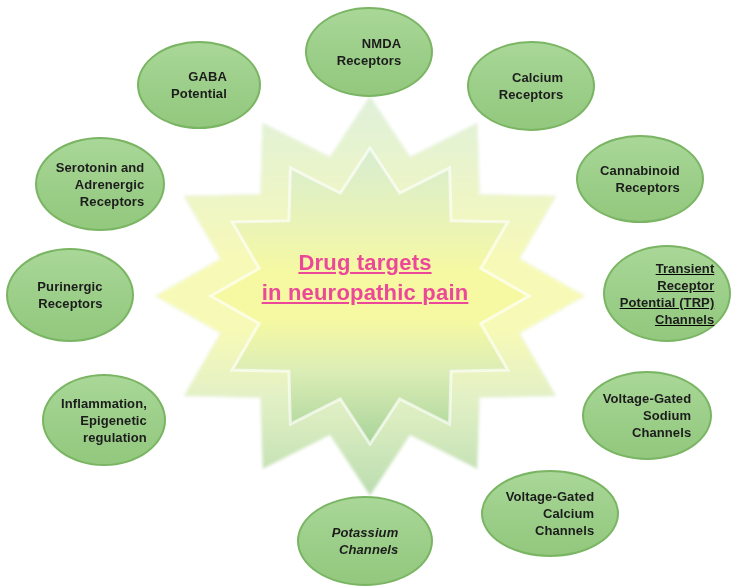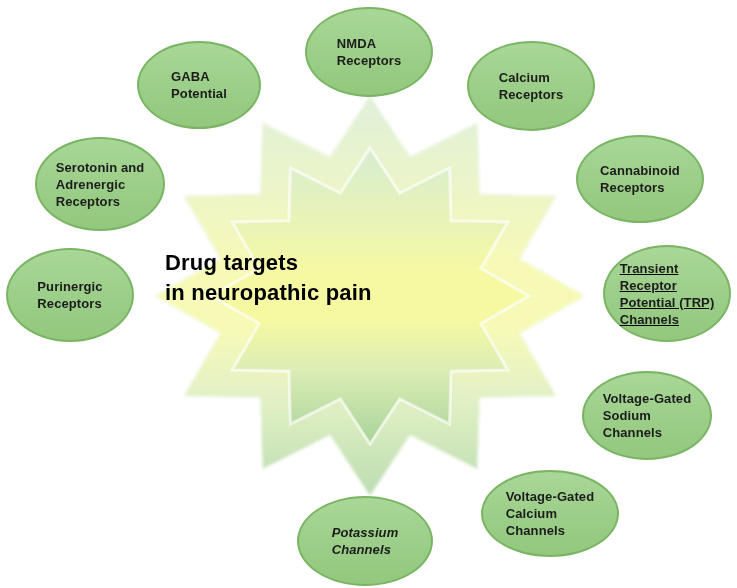--- a/index.html
+++ b/index.html
@@ -20,40 +20,41 @@
     left: 0;
     top: 0;
     width: 737px;
     height: 588px;
   }
   .center-title {
     position: absolute;
     left: 165px;
     top: 248px;
     width: 400px;
-    text-align: left;
+    text-align: center;
     font-size: 22px;
     font-weight: bold;
     line-height: 30px;
-    color: #000000;
+    color: #ec4899;
     white-space: pre-line;
     letter-spacing: 0.2px;
+    text-decoration: underline;
   }
   .node {
     position: absolute;
     border-radius: 50%;
     background: linear-gradient(180deg, #a9d798 0%, #9bce88 55%, #93c87e 100%);
     border: 2px solid #7ab563;
     display: flex;
     align-items: center;
     justify-content: center;
     box-sizing: border-box;
   }
   .node-label {
-    text-align: left;
+    text-align: right;
     font-size: 13px;
     font-weight: bold;
     line-height: 17px;
     color: #1c1c1c;
     white-space: pre-line;
     letter-spacing: 0.1px;
   }
 </style>
 </head>
 <body>
@@ -116,20 +117,25 @@
 Calcium
 Channels</span>
   </div>
 
   <div class="node" style="left:297px; top:496px; width:136px; height:90px;font-style:italic;">
     <span class="node-label">Potassium
 Channels</span>
   </div>
 
 
+  <div class="node" style="left:42px; top:374px; width:124px; height:92px;">
+    <span class="node-label">Inflammation,
+Epigenetic
+regulation</span>
+  </div>
 
   <div class="node" style="left:6px; top:248px; width:128px; height:94px;">
     <span class="node-label">Purinergic
 Receptors</span>
   </div>
 
   <div class="node" style="left:35px; top:137px; width:130px; height:94px;">
     <span class="node-label">Serotonin and
 Adrenergic
 Receptors</span>

